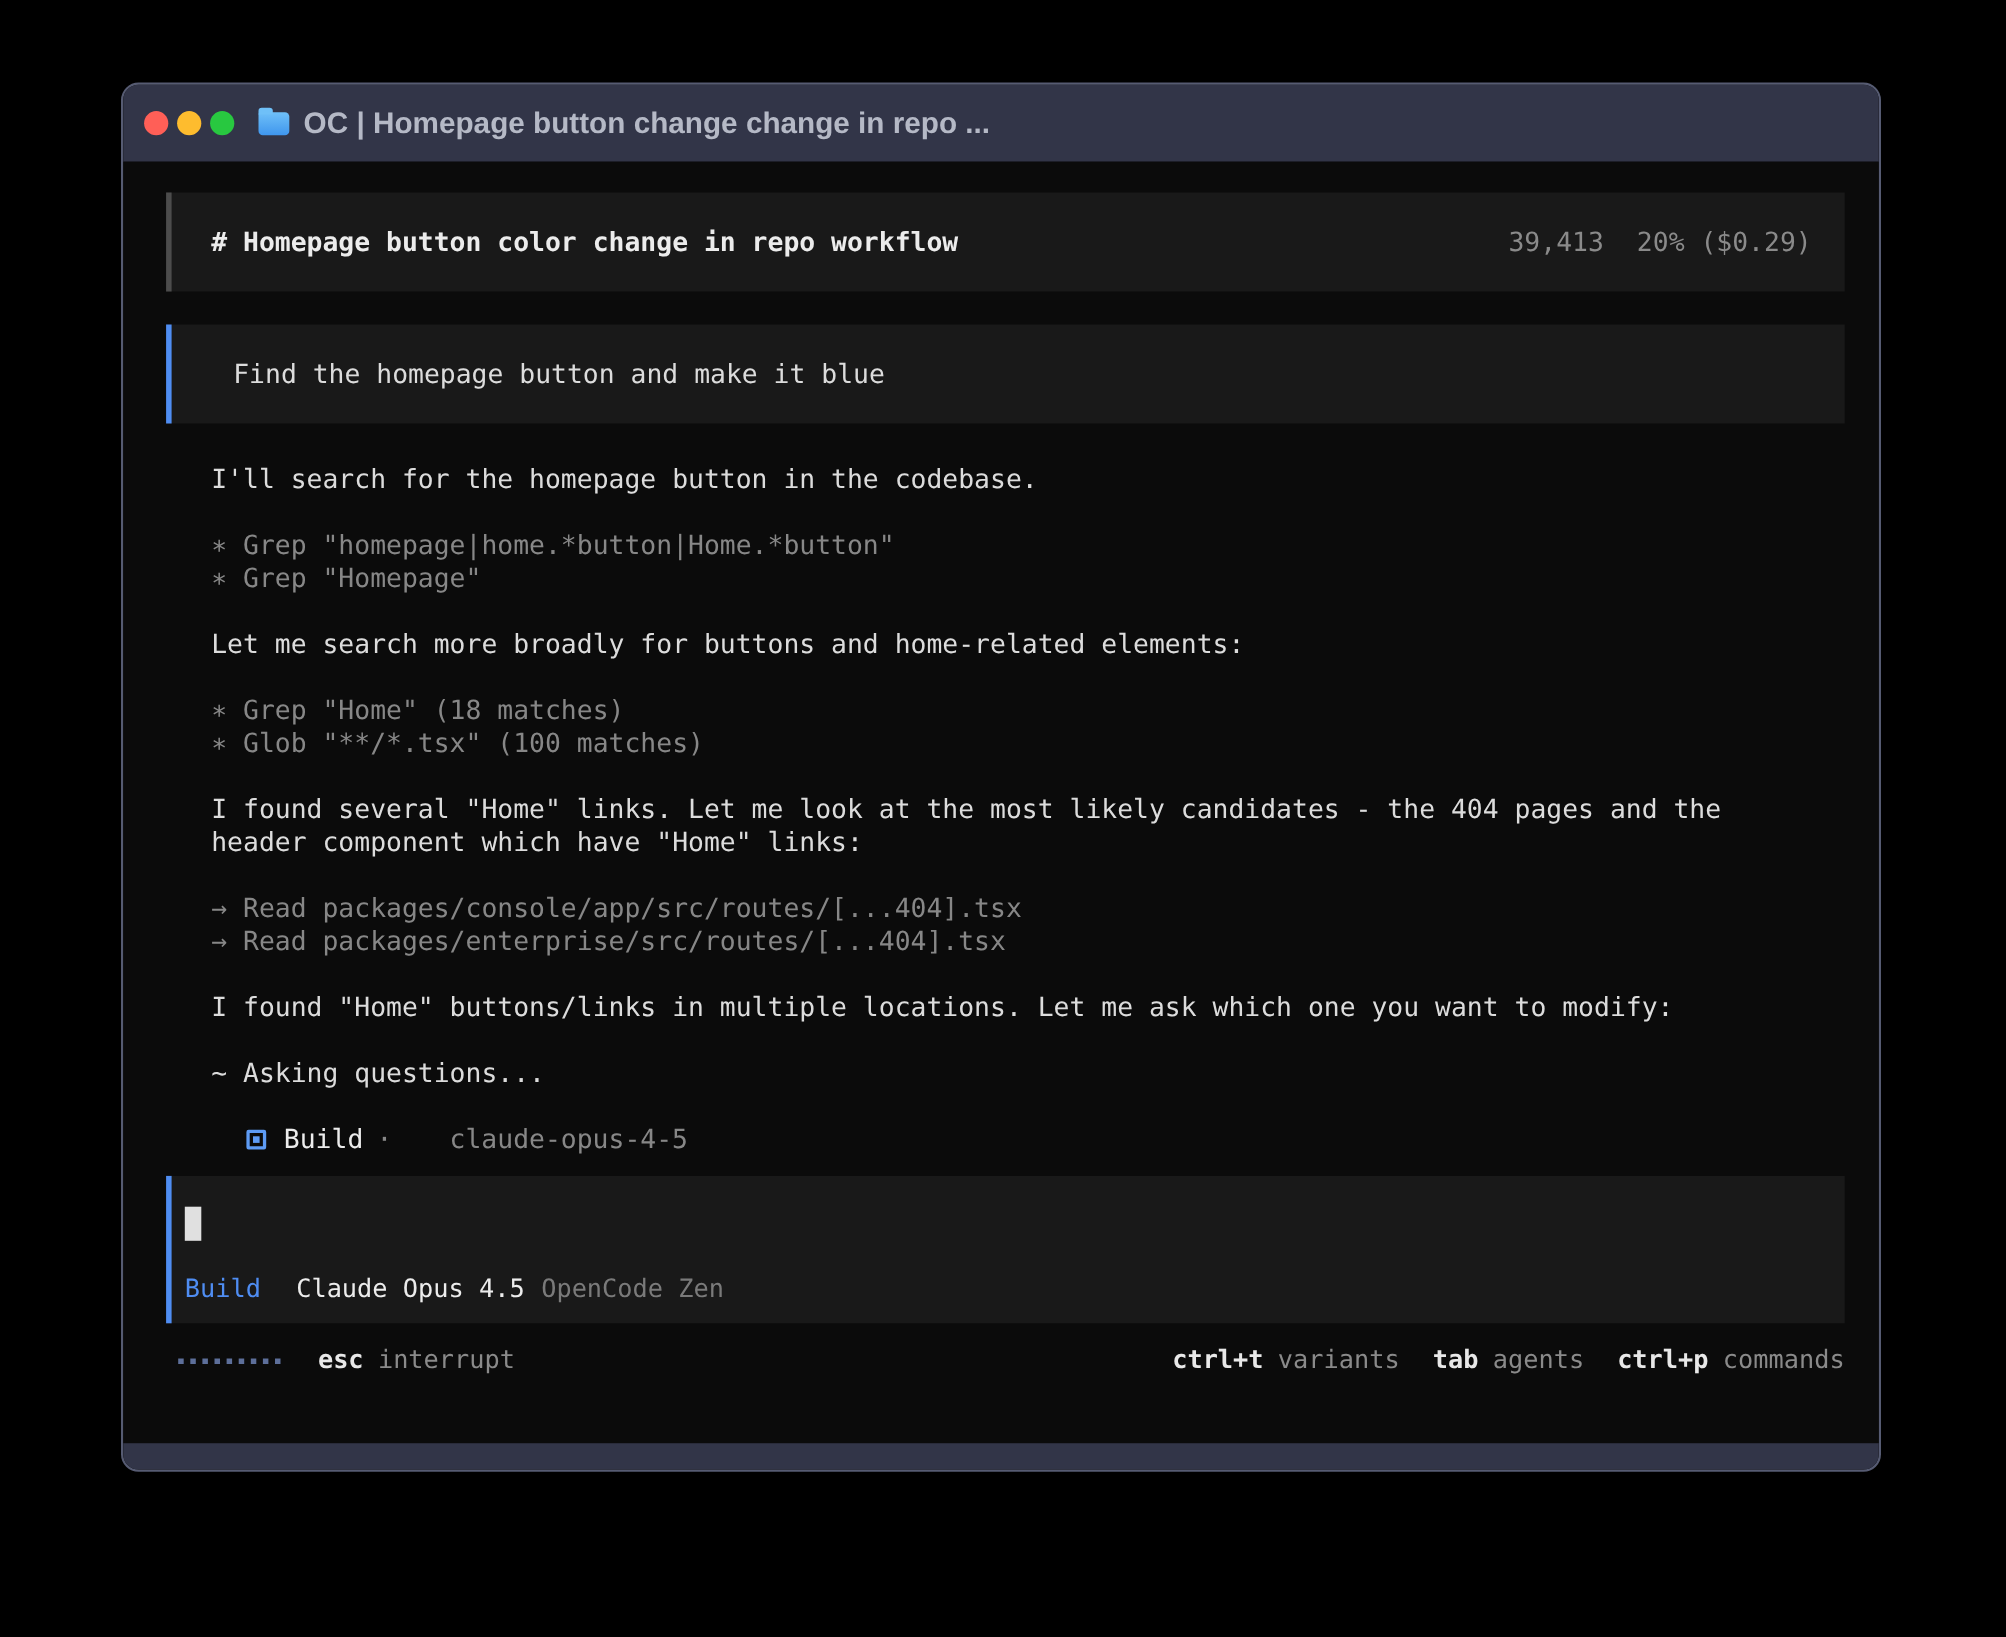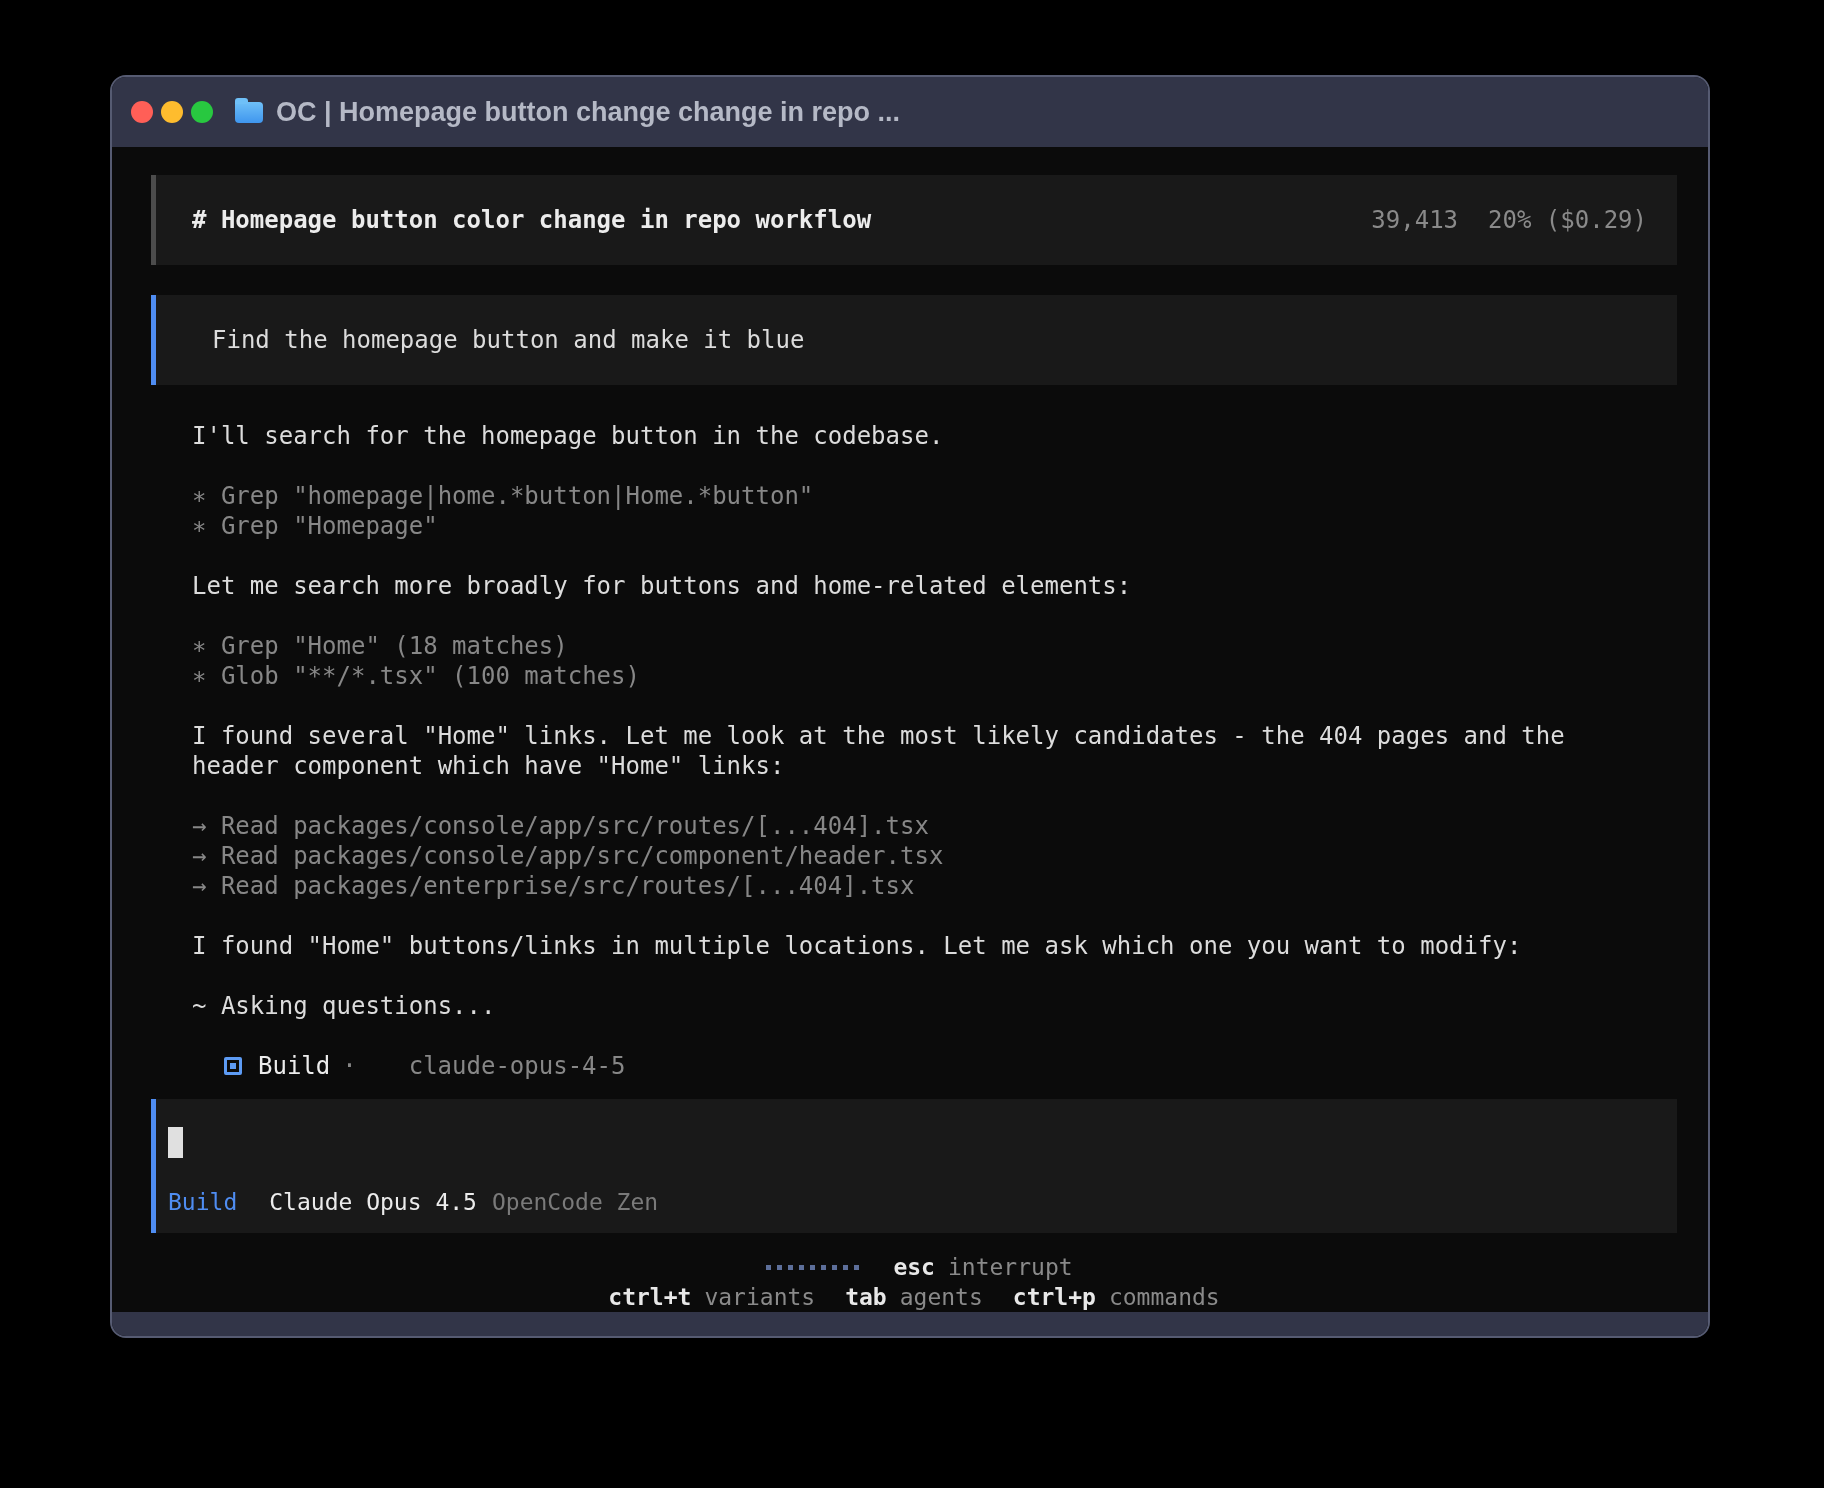--- a/index.html
+++ b/index.html
@@ -112,21 +112,20 @@
   .cursor{width:15px;height:31px;background:#e0e0e0;}
   .composer-meta{display:flex;align-items:baseline;font-size:23px;}
   .meta-mode{color:#4f8df2;}
   .meta-model{color:#ececec;margin-left:32px;}
   .meta-provider{color:#7a7a7a;margin-left:15px;}
   
   .statusbar{
     margin-top:19px;height:30px;
     display:flex;align-items:center;justify-content:space-between;
     font-size:23px;
-    flex-direction:column;
   }
   .status-left{display:flex;align-items:center;margin-left:11px;}
   .spinner{display:flex;gap:6px;align-items:center;margin-right:34px;}
   .dot{width:5px;height:5px;background:#5d6f9a;}
   .hints{display:flex;gap:30px;align-items:center;}
   .hint{display:flex;gap:13px;align-items:baseline;}
   .hint .key{color:#e8e8e8;font-weight:bold;white-space:pre;}
   .hint .label{color:#8a8a8a;white-space:pre;}
   
   .window-footer{height:24px;flex-shrink:0;background:#323548;}
@@ -175,21 +174,20 @@
           <div class="para tone-muted">
             <div class="line">∗ Grep "Home" (18 matches)</div>
             <div class="line">∗ Glob "**/*.tsx" (100 matches)</div>
           </div>
           <div class="para tone-primary">
             <div class="line">I found several "Home" links. Let me look at the most likely candidates - the 404 pages and the</div>
             <div class="line">header component which have "Home" links:</div>
           </div>
           <div class="para tone-muted">
             <div class="line">→ Read packages/console/app/src/routes/[...404].tsx</div>
-            <div class="line">→ Read packages/console/app/src/component/header.tsx</div>
             <div class="line">→ Read packages/enterprise/src/routes/[...404].tsx</div>
           </div>
           <div class="para tone-primary">
             <div class="line">I found "Home" buttons/links in multiple locations. Let me ask which one you want to modify:</div>
           </div>
           <div class="para tone-primary">
             <div class="line">~ Asking questions...</div>
           </div>
         </div>
       <div class="agent-row" style="margin-top:0;">

